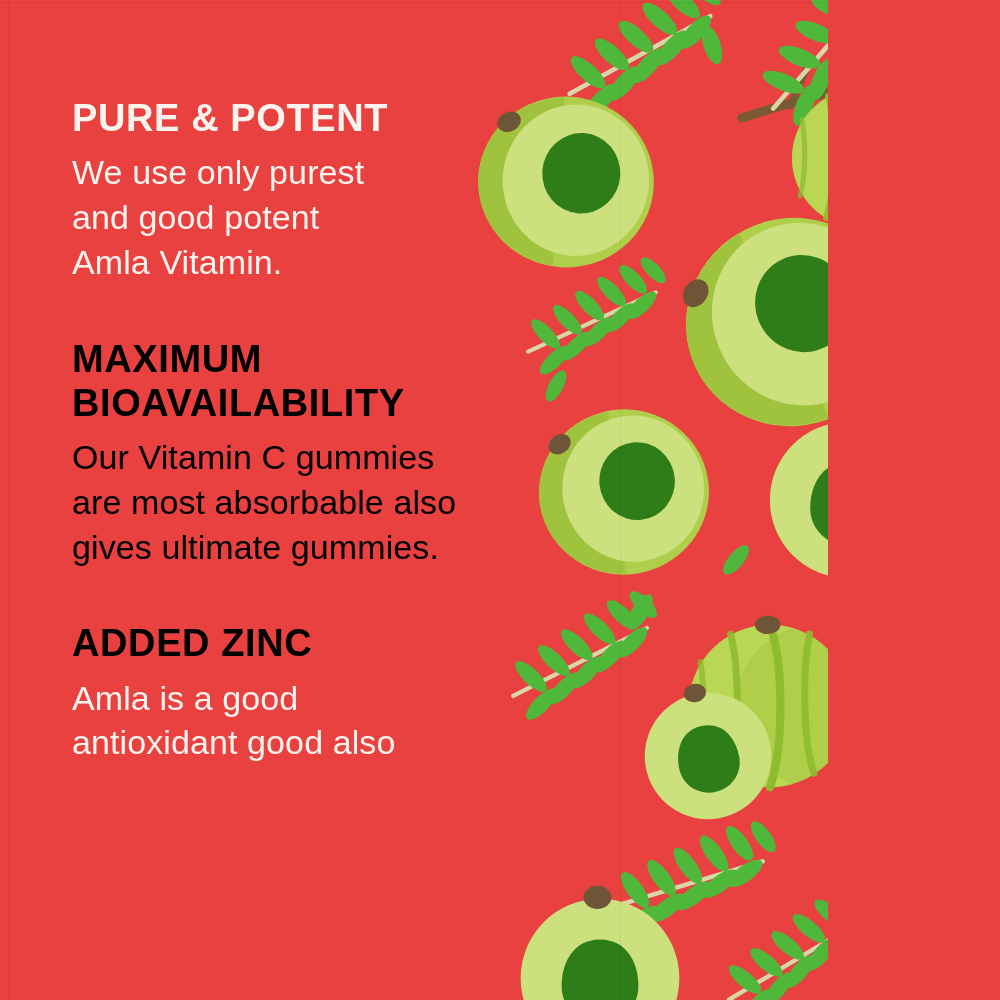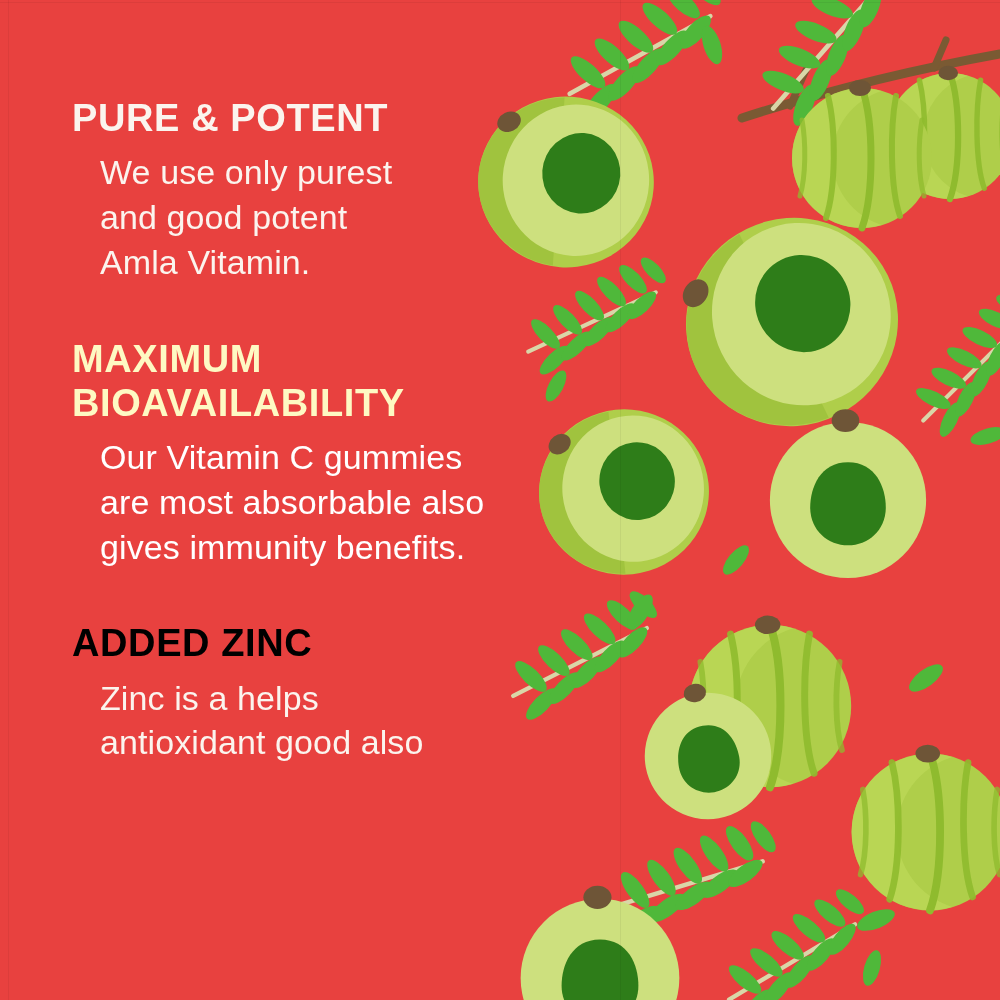--- a/index.html
+++ b/index.html
@@ -7,21 +7,21 @@
 
   html, body {
     width:1000px; height:1000px;
     overflow:hidden;
     background:#E8413F;
     font-family:"Liberation Sans", sans-serif;
   }
 
   #poster {
     position:relative;
-    width:1000px; height:1000px;
+    width:828px; height:1000px;
     background:#E8413F;
     overflow:hidden;
   }
 
   
   #artwork {
     position:absolute;
     inset:0;
     width:1000px; height:1000px;
     z-index:1;
@@ -51,21 +51,21 @@
   }
 
   .benefit-body {
     color:#FBF4EE;
     font-size:34px;
     font-weight:400;
     line-height:1.32;
     letter-spacing:0.1px;
   }
 
-  .benefit-body .ln { display:block; white-space:nowrap;margin-left:28px; }
+  .benefit-body .ln { display:block; white-space:nowrap; }
 
   
   .seam {
     position:absolute;
     top:0; bottom:0;
     width:1px;
     background:rgba(0,0,0,0.05);
     z-index:2;
     pointer-events:none;
   }
@@ -181,30 +181,30 @@
     <section class="benefit">
       <h2 class="benefit-title" style="color: rgb(251, 244, 238);">PURE &amp; POTENT</h2>
       <p class="benefit-body" style="color: rgb(251, 244, 238);">
         <span class="ln">We use only purest</span>
         <span class="ln">and good potent</span>
         <span class="ln">Amla Vitamin.</span>
       </p>
     </section>
 
     <section class="benefit">
-      <h2 class="benefit-title" style="color: #fef9c3;">MAXIMUM BIOAVAILABILITY</h2>
-      <p class="benefit-body" style="color: #ffffff;">
+      <h2 class="benefit-title" style="color: #000000;">MAXIMUM BIOAVAILABILITY</h2>
+      <p class="benefit-body" style="color: #000000;">
         <span class="ln">Our Vitamin C gummies</span>
         <span class="ln">are most absorbable also</span>
-        <span class="ln">gives immunity benefits.</span>
+        <span class="ln">gives ultimate gummies.</span>
       </p>
     </section>
 
     <section class="benefit">
       <h2 class="benefit-title" style="color: #000000;">ADDED ZINC</h2>
       <p class="benefit-body" style="color: rgb(251, 244, 238);">
-        <span class="ln">Zinc is a helps</span>
+        <span class="ln">Amla is a good</span>
         <span class="ln">antioxidant good also</span>
       </p>
     </section>
 
   </div>
 </div>
 
 </body></html>

